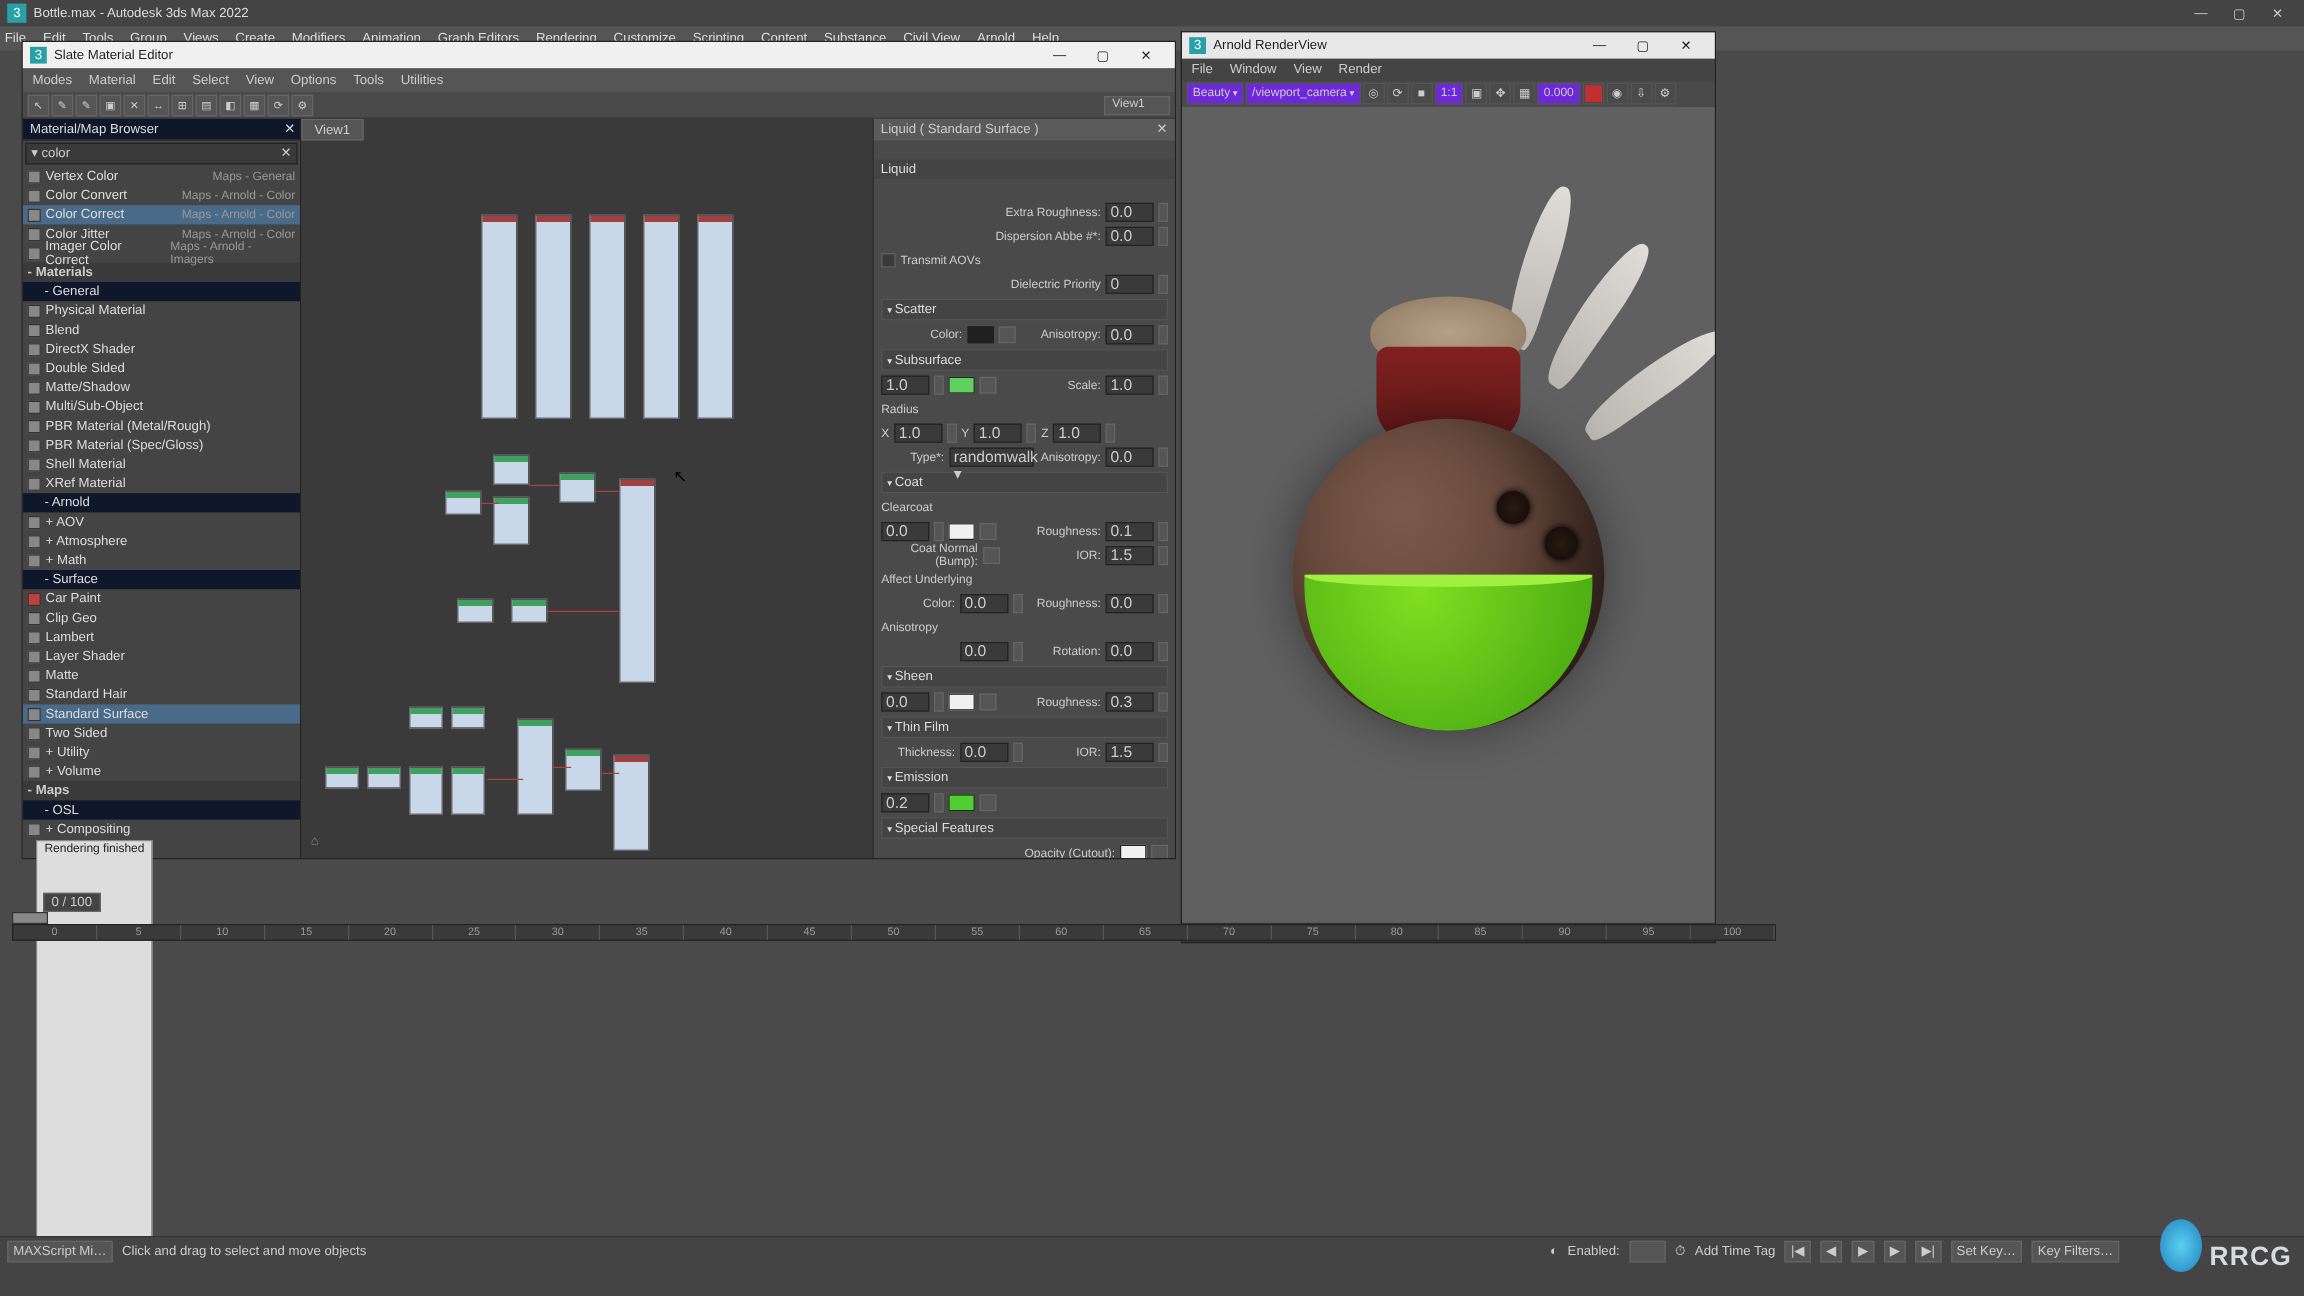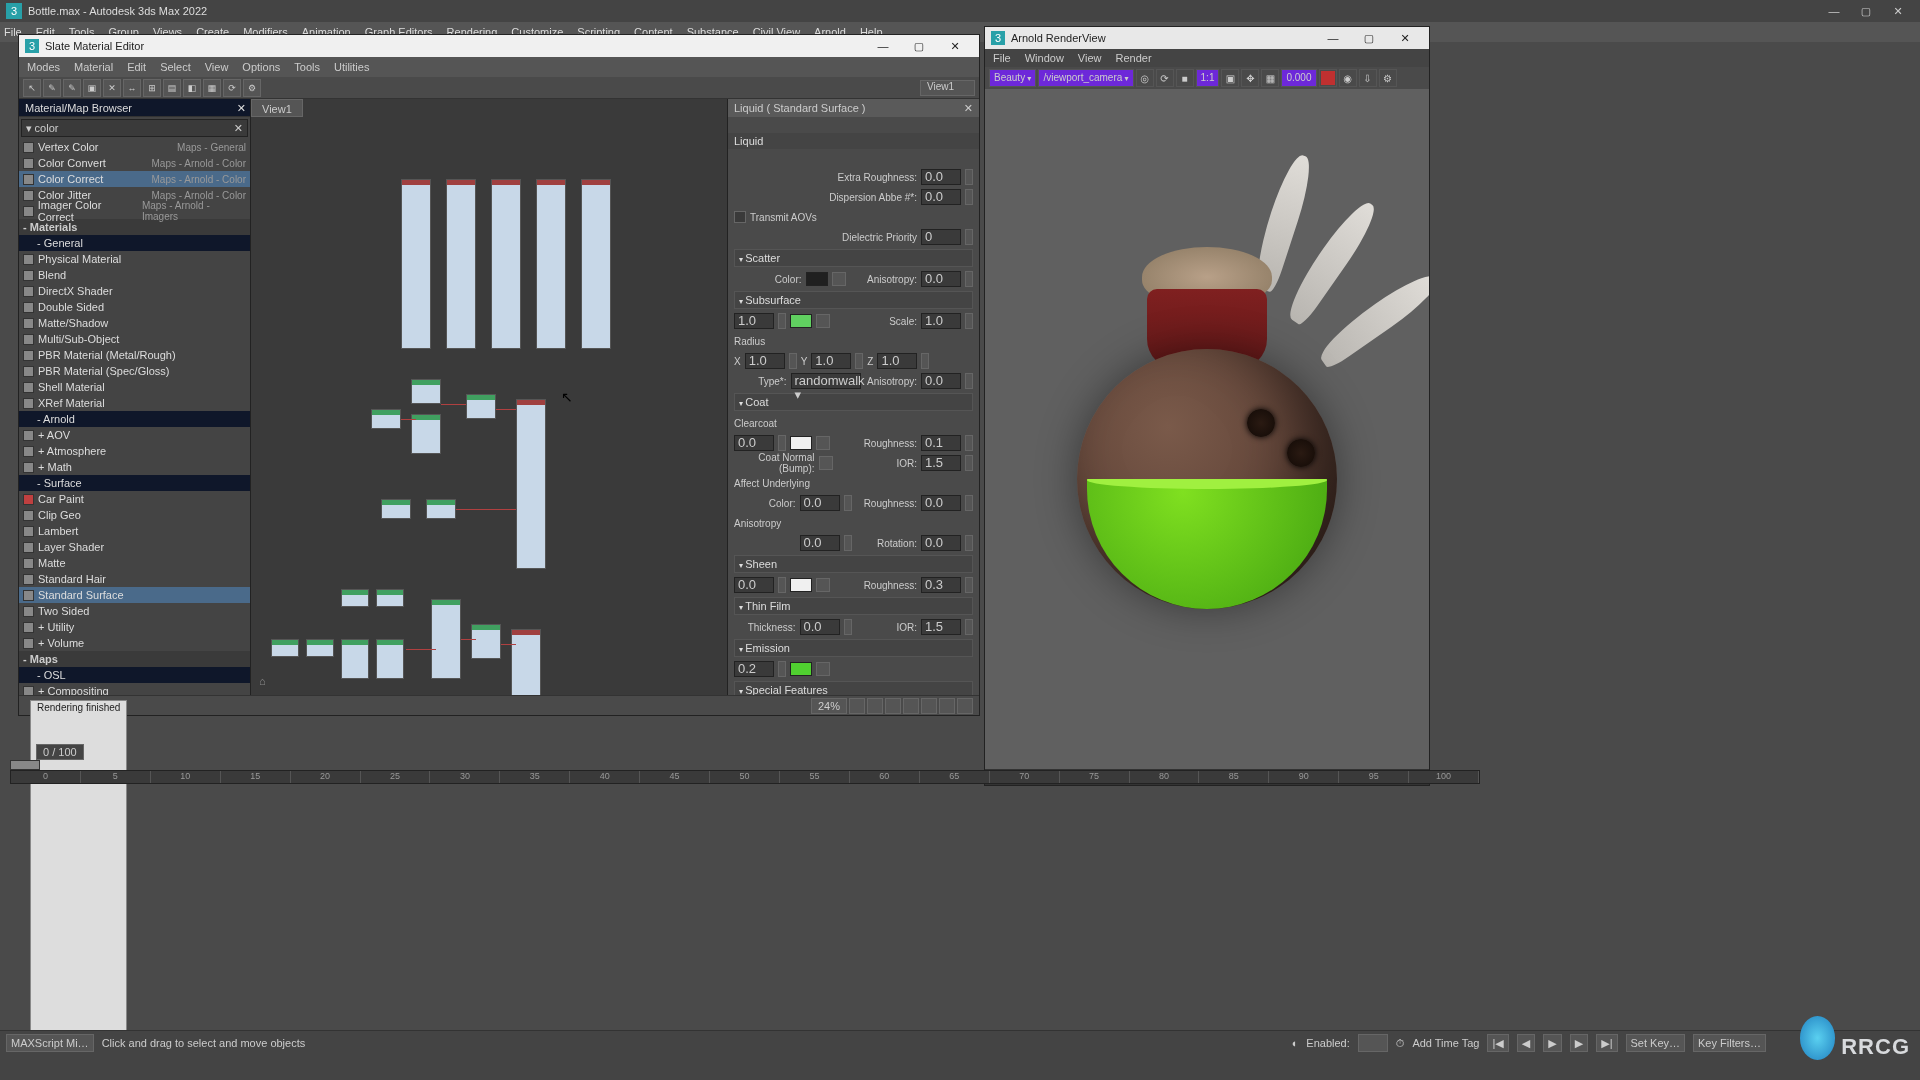--- a/index.html
+++ b/index.html
@@ -537,30 +537,20 @@
             <span class="swatch" style="background:#f0f0f0"></span>
             <span class="mapbtn"></span>
           </div>
           <div class="prow">
             <label>Normal (Bump):</label>
             <span class="mapbtn"></span>
           </div>
         </div>
     </div>
   </div>
-  <div class="slatefoot">
-    <span class="zoom">24%</span>
-    <div class="ficon"></div>
-    <div class="ficon"></div>
-    <div class="ficon"></div>
-    <div class="ficon"></div>
-    <div class="ficon"></div>
-    <div class="ficon"></div>
-    <div class="ficon"></div>
-  </div>
 </div>
 <div class="renderbadge">Rendering finished</div>
 
 <div class="arnold">
   <div class="wintitle" style="background:#e8e8e8">
     <span style="background:#28a0a8;color:#fff;width:14px;height:14px;text-align:center;line-height:14px;margin-right:6px;">3</span>
     <span>Arnold RenderView</span>
     <span class="spacer"></span>
     <span class="wbtn">—</span>
     <span class="wbtn">▢</span>

